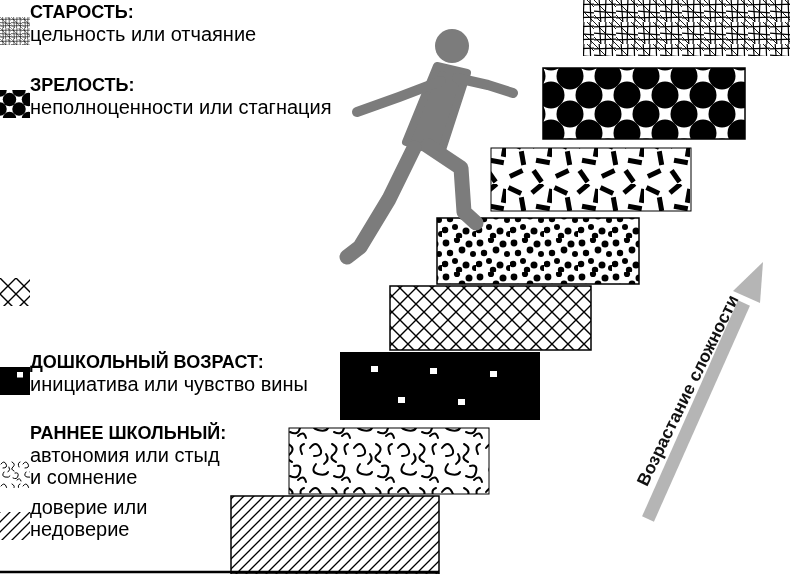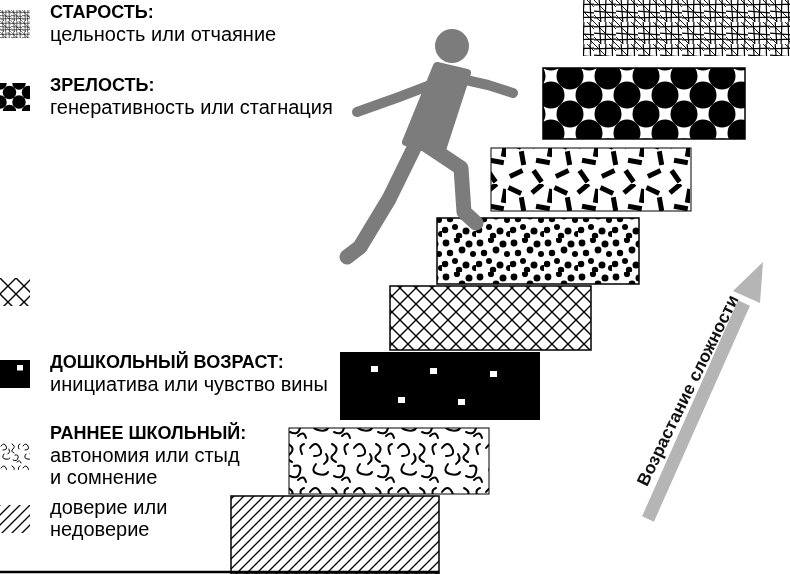--- a/index.html
+++ b/index.html
@@ -1,19 +1,19 @@
 <!DOCTYPE html>
 <html><head>
 <meta charset="utf-8">
 <style>
   * { margin:0; padding:0; box-sizing:border-box; }
   html,body { background:#fff; }
   body { font-family:"Liberation Sans", sans-serif; }
   .canvas { position:relative; width:790px; height:574px; background:#fff; overflow:hidden; }
-  .stage { position:absolute; left:0; display:flex; gap:20px; align-items:center; }
+  .stage { position:absolute; left:0; display:flex; gap:0; align-items:flex-end; }
   .swatch { flex:0 0 auto; margin-top:2px; }
   .stage-name { font-size:18px; font-weight:bold; color:#000; line-height:22px; }
   .stage-desc { font-size:20px; color:#000; line-height:22px; white-space:pre-line; }
   .stairs { position:absolute; left:0; top:0; }
   .arrow-label {
     position:absolute; left:572px; top:380px; width:232px; text-align:center;
     font-size:17.5px; font-weight:bold; color:#111;
     transform:rotate(-64deg);
   }
 </style>
@@ -98,21 +98,21 @@
       <div class="stage-desc">цельность или отчаяние</div>
     </div>
   </div>
 
   <div class="stage" style="top:74px">
     <svg class="swatch" width="30" height="28" viewBox="0 0 60 56">
         <rect width="60" height="56" fill="url(#p-bigdots)"></rect>
       </svg>
     <div>
       <div class="stage-name">ЗРЕЛОСТЬ:</div>
-      <div class="stage-desc">генеративность или стагнация</div>
+      <div class="stage-desc">неполноценности или стагнация</div>
     </div>
   </div>
 
 
 
   <div class="stage" style="top:276px">
     <svg class="swatch" width="30" height="28" viewBox="0 0 30 28">
         <rect width="30" height="28" fill="url(#p-lattice)"></rect>
       </svg>
   </div>

